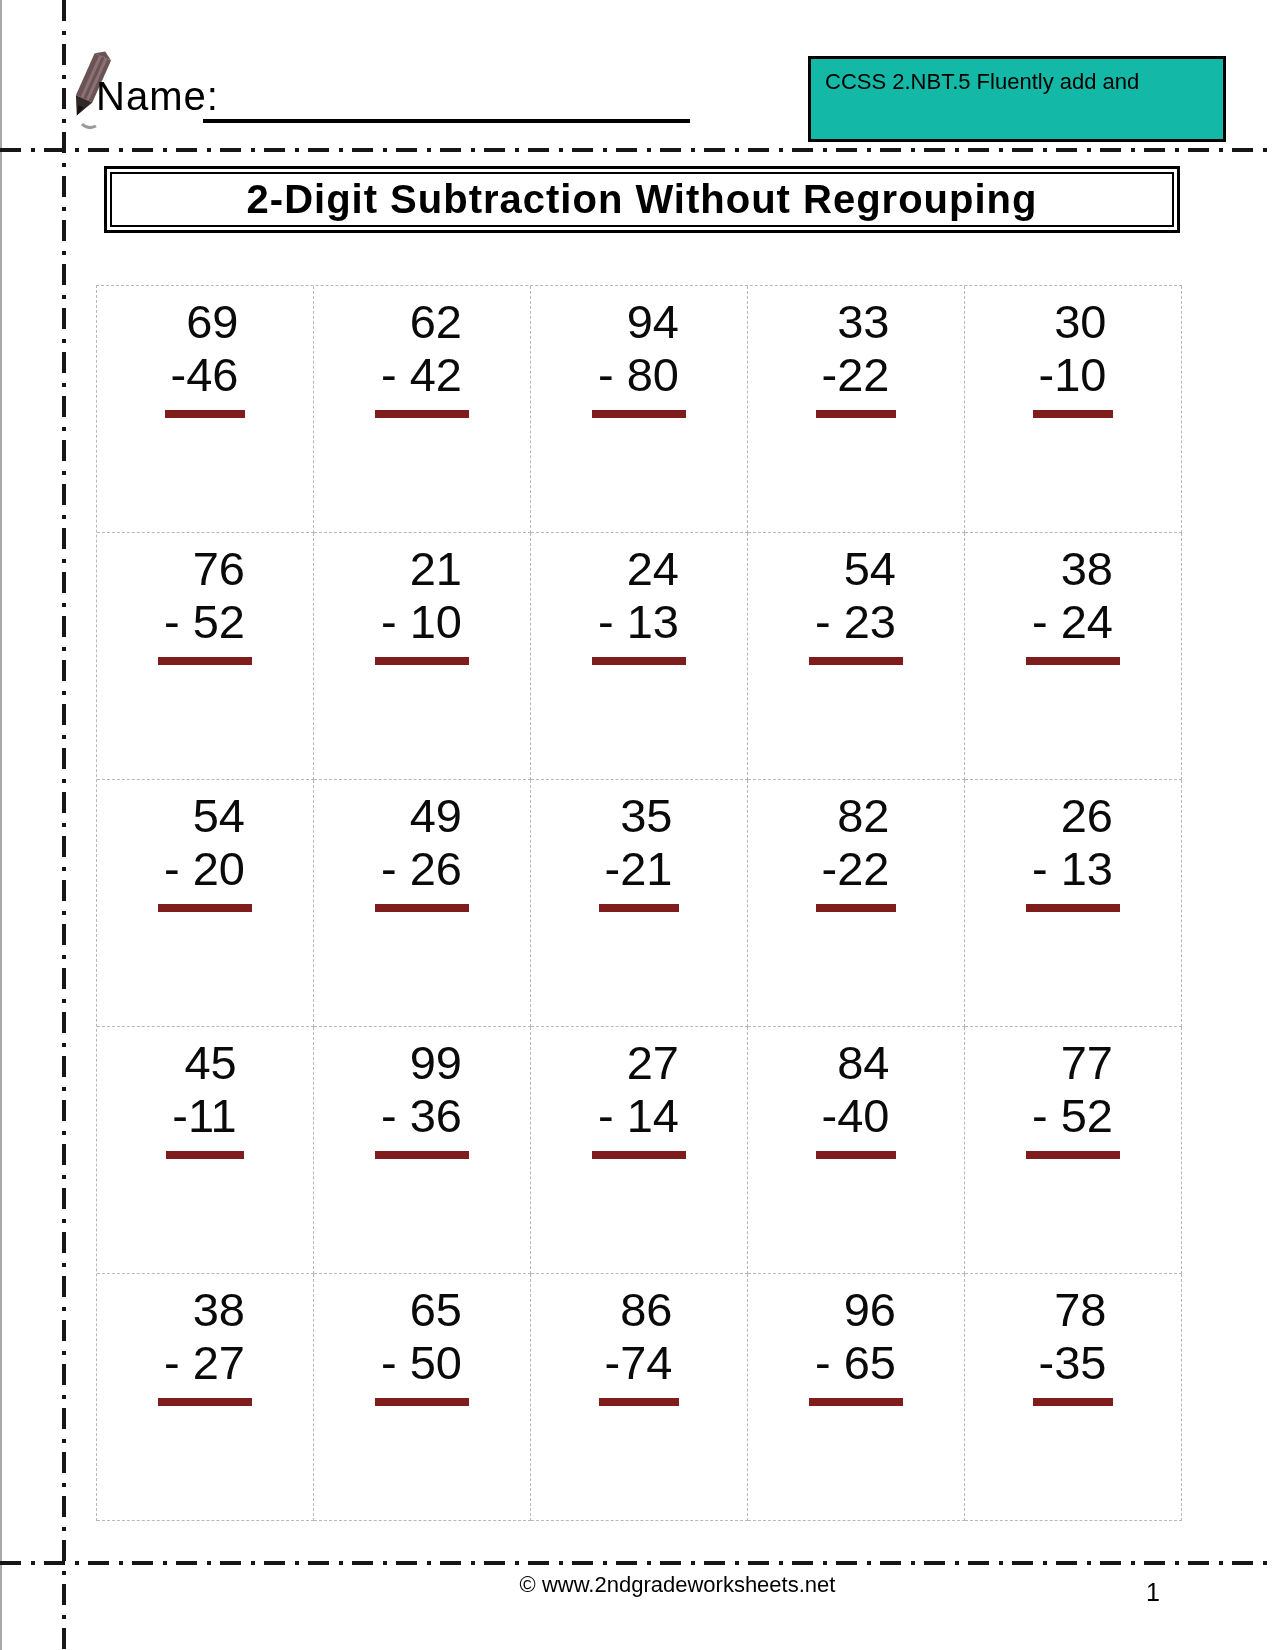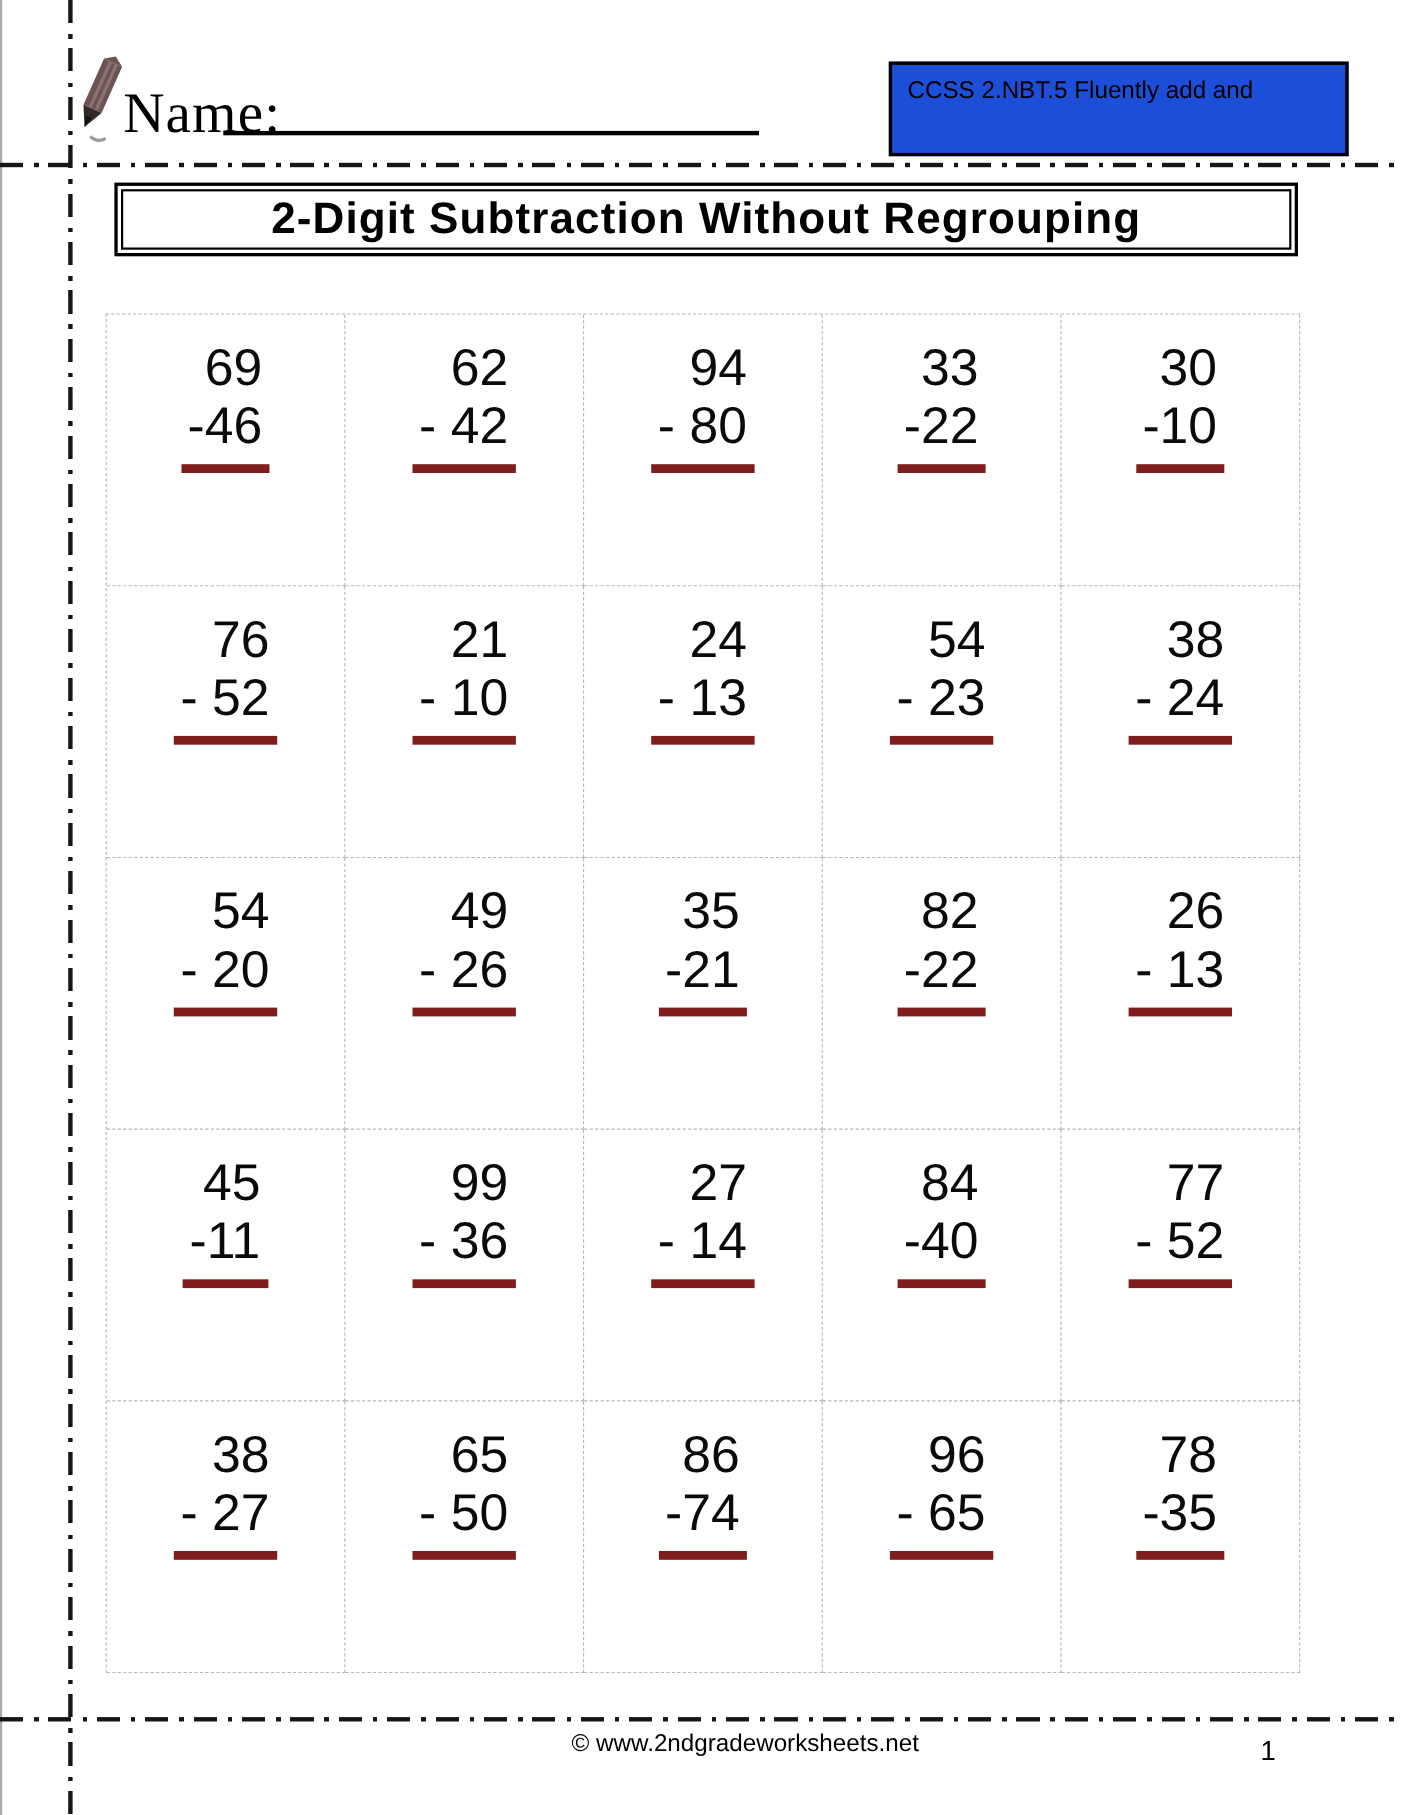--- a/index.html
+++ b/index.html
@@ -20,28 +20,28 @@
   .dashdot-h{
     position:absolute;left:0;width:1275px;height:4px;
     background:repeating-linear-gradient(90deg,#161616 0 21px,transparent 21px 31px,#161616 31px 35px,transparent 35px 44px);
   }
   .dashdot-top{top:148px;}
   .dashdot-bottom{top:1561px;}
 
   
   .pencil{position:absolute;left:64px;top:48px;}
   .name-label{
-    position:absolute;left:112px;top:74px;
-    font-size:52px;letter-spacing:1px;color:#000;font-family:Liberation Serif, serif;
+    position:absolute;left:96px;top:74px;
+    font-size:40px;letter-spacing:1px;color:#000;
   }
   .name-line{position:absolute;left:203px;top:119px;width:487px;height:4px;background:#000;}
 
   .ccss-box{
     position:absolute;left:808px;top:56px;width:418px;height:86px;
-    box-sizing:border-box;border:3px solid #000;background:#1d4ed8;
+    box-sizing:border-box;border:3px solid #000;background:#14b8a6;
     padding:6px 14px;font-size:22px;line-height:1.5;color:#000;
   }
 
   
   .title-box{
     position:absolute;left:104px;top:166px;width:1076px;height:67px;
     box-sizing:border-box;border:3px solid #000;padding:3px;background:#fff;
   }
   .title-inner{
     box-sizing:border-box;border:2px solid #000;width:100%;height:100%;
@@ -59,21 +59,21 @@
     border-top:1px dashed #b8b8b8;
     border-left:1px dashed #b8b8b8;
   }
   .cell{
     box-sizing:border-box;
     border-right:1px dashed #b8b8b8;
     border-bottom:1px dashed #b8b8b8;
     text-align:center;
     padding-top:10px;
   }
-  .prob{display:inline-block;text-align:right;font-size:47px;line-height:1.12;color:#0a0a0a;margin-top:12px;}
+  .prob{display:inline-block;text-align:right;font-size:47px;line-height:1.12;color:#0a0a0a;}
   .minuend{padding-right:7px;}
   .subtrahend{
     white-space:pre;
     padding:0 7px 9px 6px;
     border-bottom:8px solid #7f1d1d;
   }
 
   
   .copyright{
     position:absolute;left:0;top:1572px;width:1275px;

